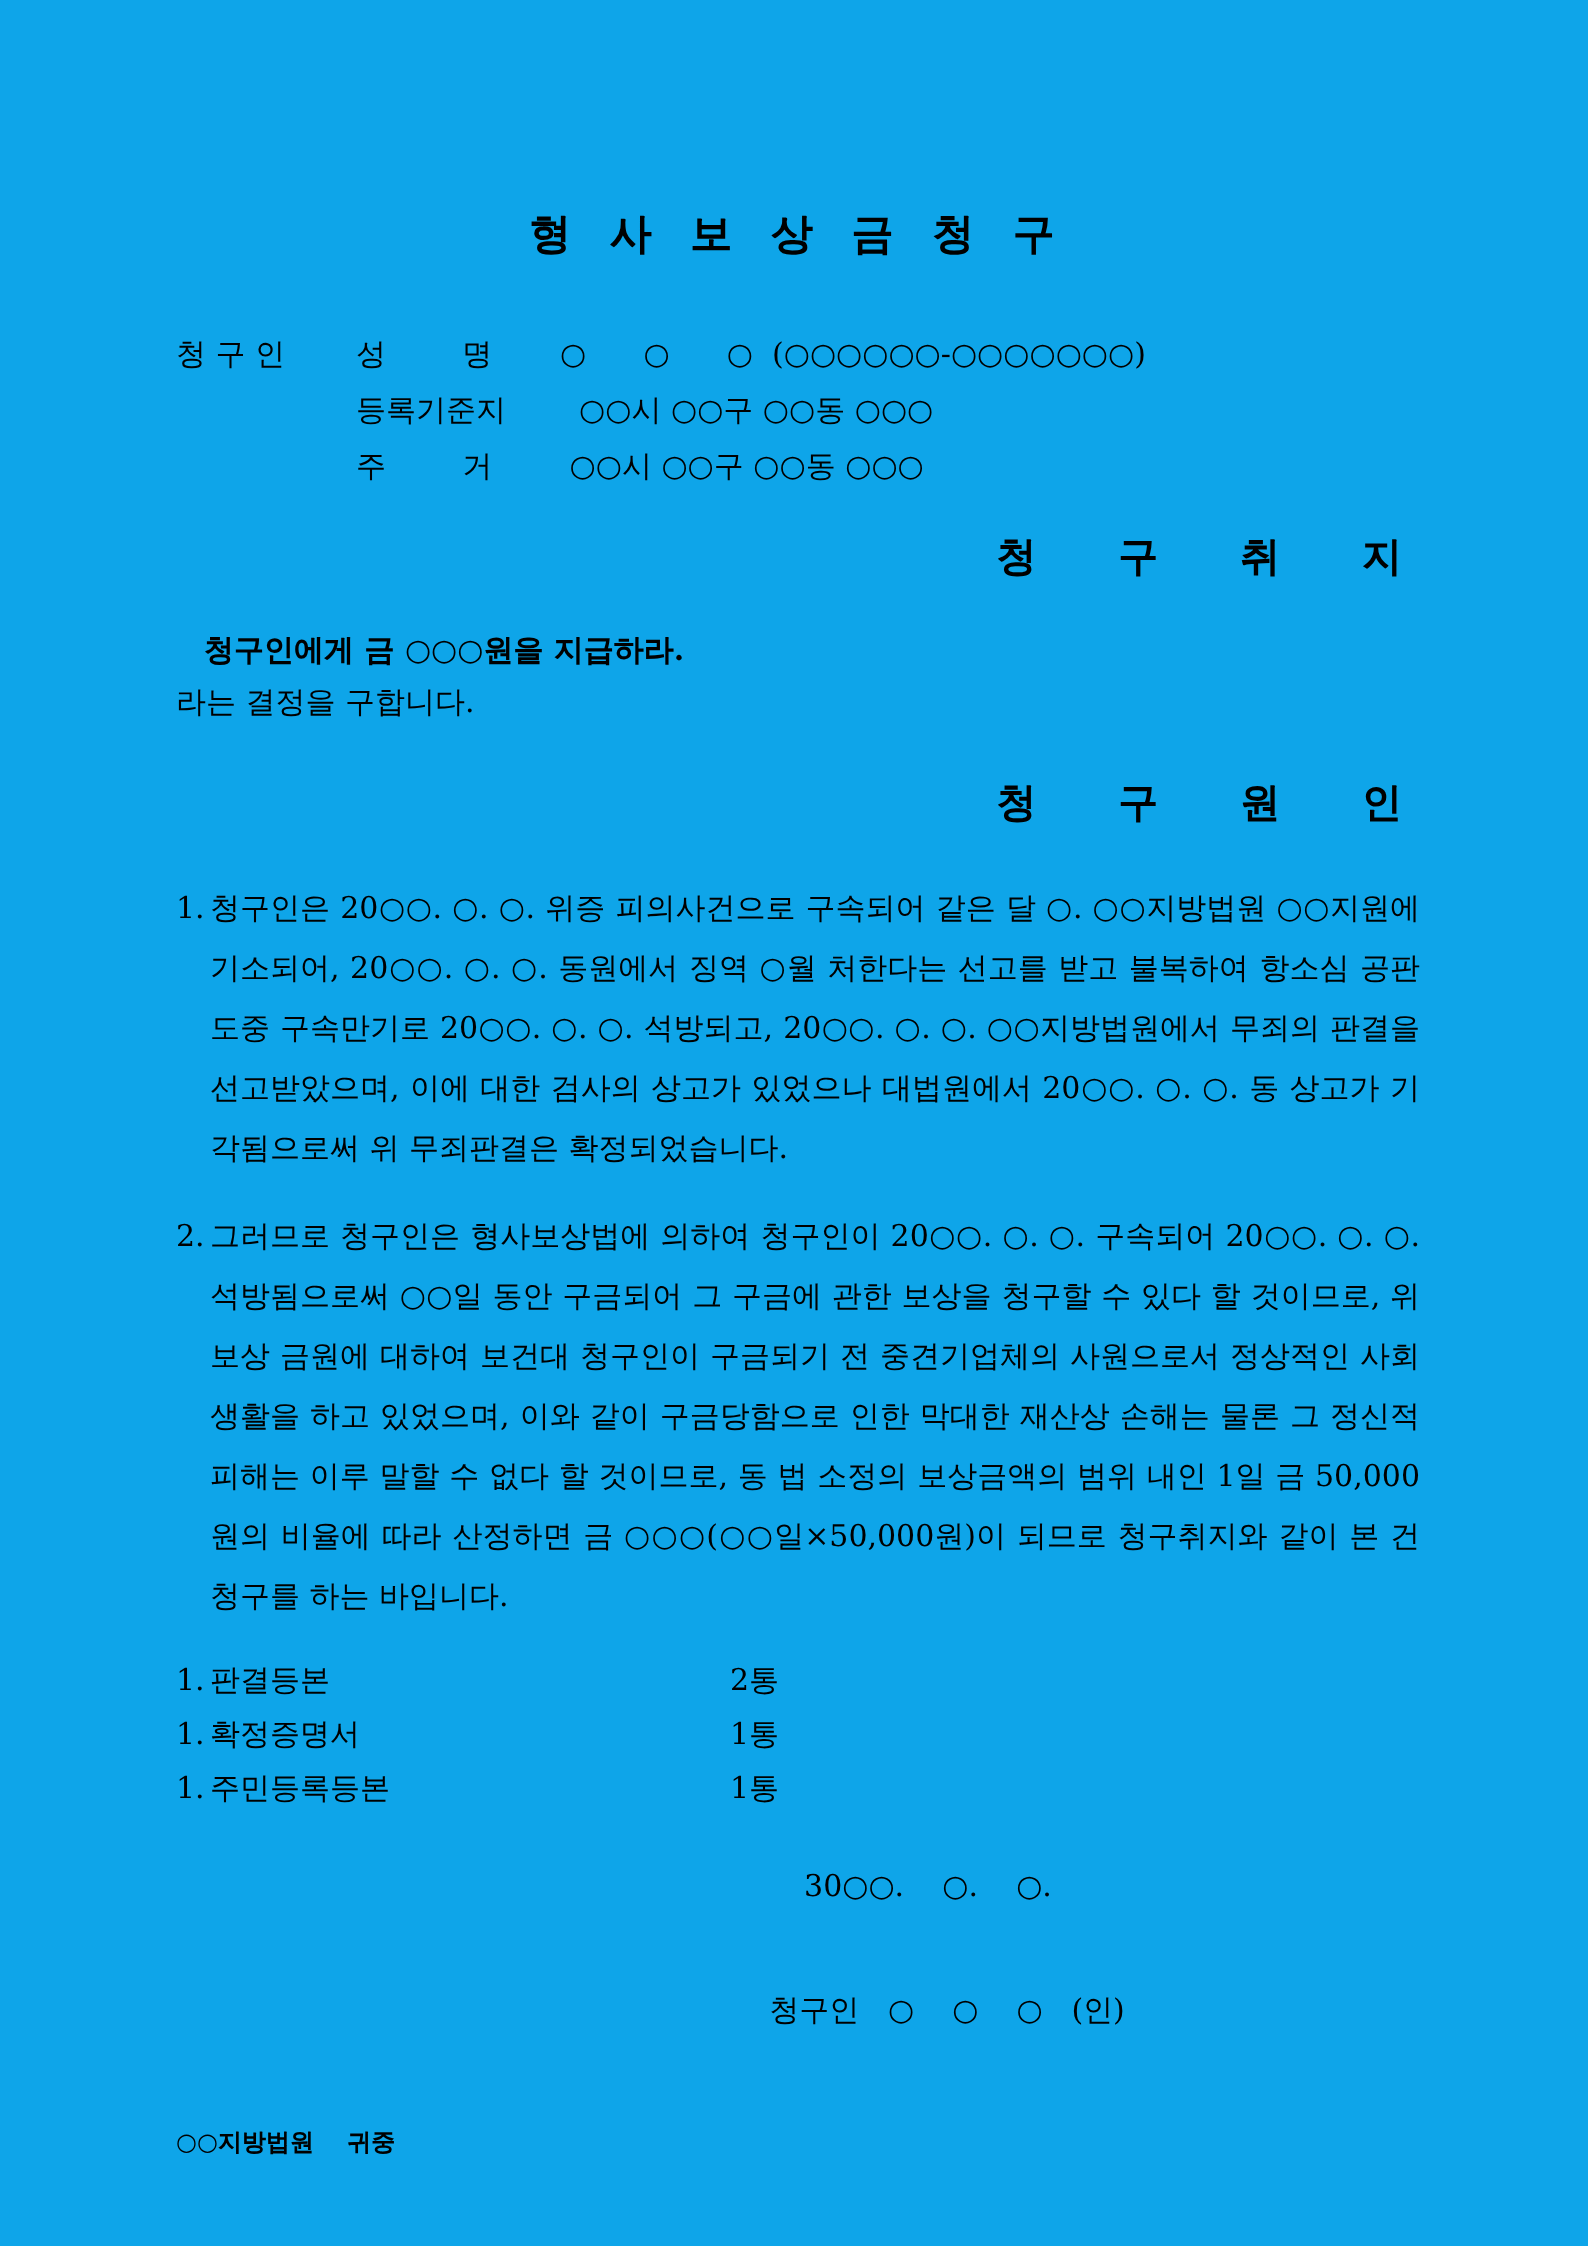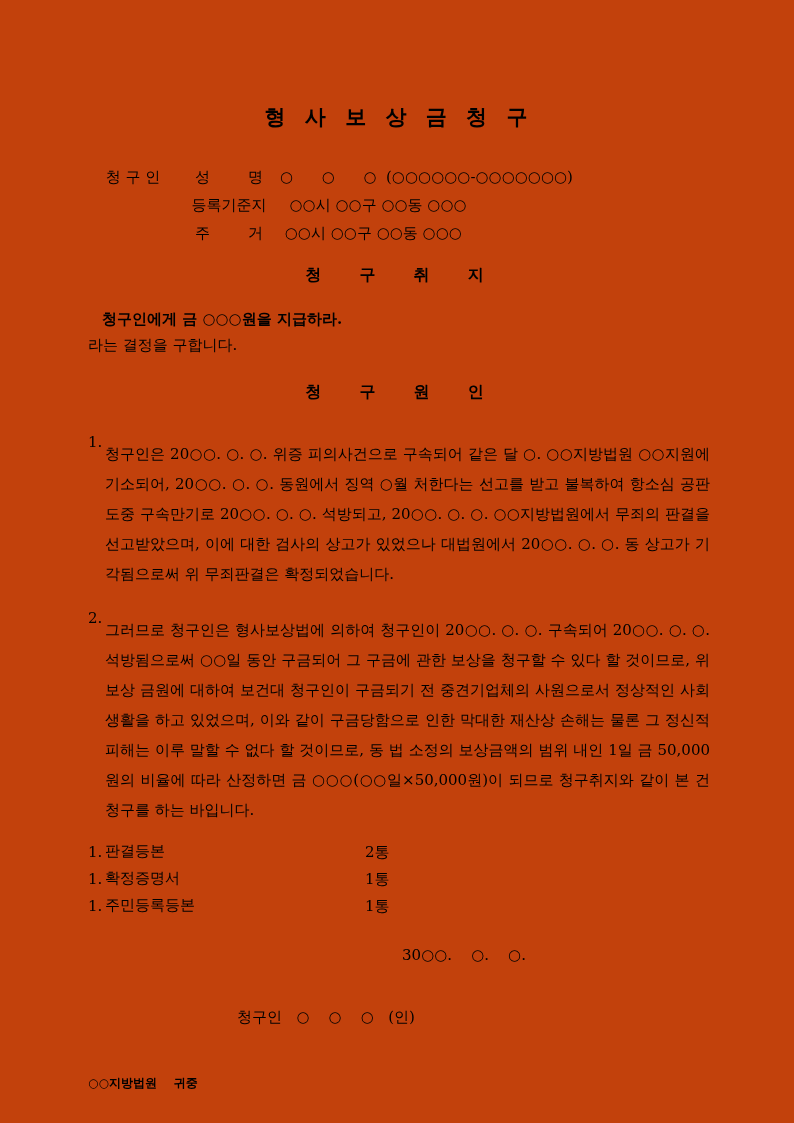--- a/index.html
+++ b/index.html
@@ -3,66 +3,67 @@
 <meta charset="utf-8">
 <style>
   html, body { margin: 0; padding: 0; background: #ffffff; }
   .page {
     position: relative;
     width: 794px;
     height: 1123px;
     box-sizing: border-box;
     margin: 0 auto;
     padding: 103px 84px 0 88px;
-    background: #c2410c;
+    background: #0ea5e9;
     color: #000000;
     font-family: "DejaVu Serif", "Liberation Serif", serif;
     font-size: 15px;
     overflow: hidden;
   }
   .doc-title {
     margin: 0 0 32px 0;
     text-align: center;
     font-size: 21px;
     font-weight: bold;
     letter-spacing: 6px;
     white-space: pre;
   }
   .info-block { margin-bottom: 14px; }
-  .info-row { display: flex; line-height: 28px; white-space: pre; text-align: center; }
+  .info-row { display: flex; line-height: 28px; white-space: pre; }
   .info-who { display: inline-block; width: 90px; flex: none; }
   .info-field { display: inline-block; min-width: 102px; flex: none; white-space: pre; }
   .info-value { white-space: pre; }
   .section-heading {
-    text-align: center;
+    text-align: right;
     font-weight: bold;
-    font-size: 16px;
+    font-size: 20px;
     letter-spacing: 9px;
     white-space: pre;
   }
   .heading-purpose { margin: 18px 0 20px 0; }
   .heading-cause   { margin: 24px 0 24px 0; }
   .heading-attach  { margin: 6px 0 24px 0; }
   .purpose-line { line-height: 26px; }
   .purpose-line.first { text-indent: 14px; font-weight: bold; }
   .para { display: flex; margin-bottom: 14px; line-height: 30px; }
   .para-num { width: 17px; flex: none; }
-  .para-text { flex: 1; text-align: justify; word-break: break-all; margin-top: 12px; }
+  .para-text { flex: 1; text-align: justify; word-break: break-all; }
   .attach-row { display: flex; line-height: 27px; }
   .attach-num { width: 17px; flex: none; }
-  .attach-name { width: 260px; flex: none; font-family: Liberation Mono, monospace; }
+  .attach-name { width: 260px; flex: none; }
   .date-line {
     margin-top: 26px;
     margin-left: 130px;
     text-align: center;
     white-space: pre;
   }
   .sig-line {
     margin-top: 26px;
     margin-left: 130px;
+    text-align: center;
     white-space: pre;
   }
   .court-line {
     margin-top: 30px;
     font-weight: bold;
     font-size: 12px;
     white-space: pre;
   }
 </style>
 </head>

